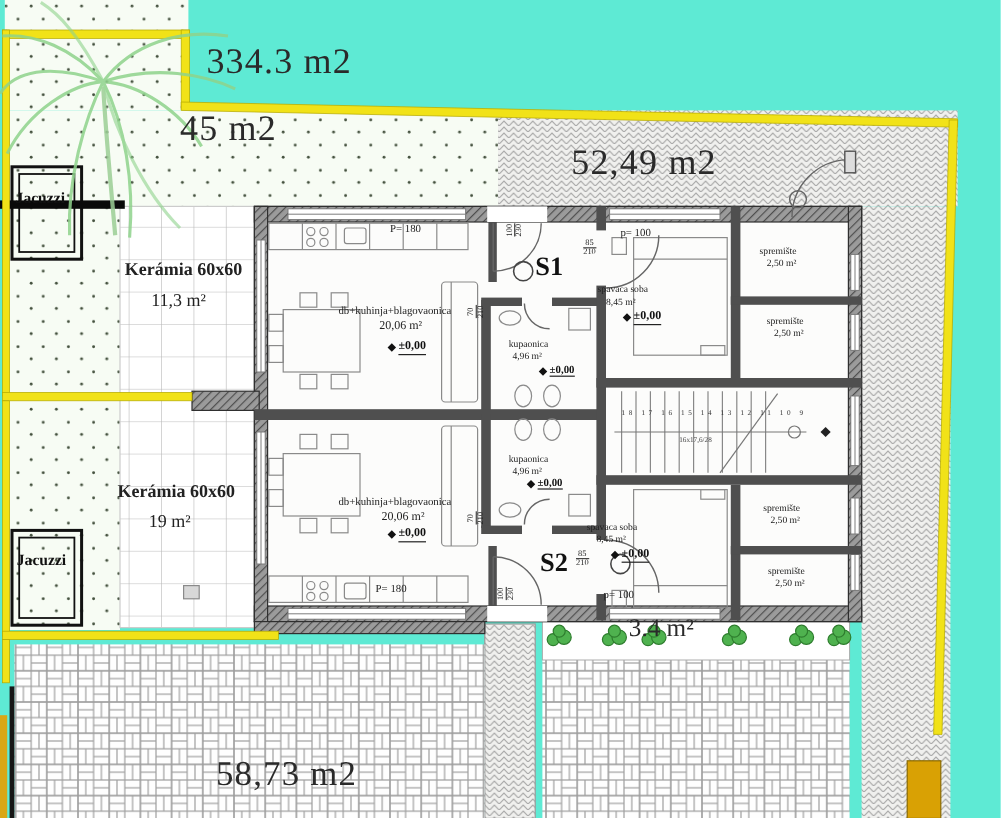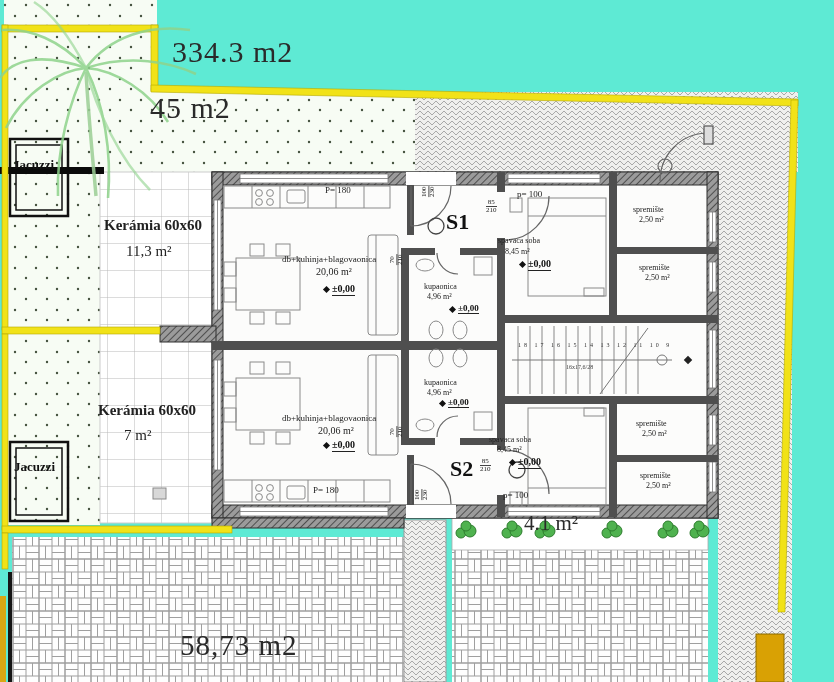--- a/index.html
+++ b/index.html
@@ -321,27 +321,28 @@
     <path d="M86 68 C96 110 120 160 150 190" opacity="0.7"></path>
     <path d="M86 68 C66 30 50 12 34 2" opacity="0.7"></path>
   </g>
 
   <circle cx="436" cy="226" r="8" fill="none" stroke="#444444" stroke-width="1.3"></circle>
   <circle cx="517" cy="470" r="8" fill="none" stroke="#444444" stroke-width="1.3"></circle>
 </svg>
 
 <div class="lbl big" style="left:172px;top:36px;">334.3 m2</div>
 <div class="lbl big" style="left:150px;top:92px;">45 m2</div>
+<div class="lbl big" style="left:476px;top:120px;">52,49 m2</div>
 <div class="lbl big2" style="left:180px;top:630px;">58,73 m2</div>
-<div class="lbl green-a" style="left:524px;top:512px;">4.1 m²</div>
+<div class="lbl green-a" style="left:524px;top:512px;">3.4 m²</div>
 
 <div class="lbl kname" style="left:104px;top:218px;">Kerámia 60x60</div>
 <div class="lbl karea" style="left:126px;top:244px;">11,3 m²</div>
 <div class="lbl kname" style="left:98px;top:403px;">Kerámia 60x60</div>
-<div class="lbl karea" style="left:124px;top:428px;">7 m²</div>
+<div class="lbl karea" style="left:124px;top:428px;">19 m²</div>
 
 <div class="lbl jac" style="left:13px;top:158px;">Jacuzzi</div>
 <div class="lbl jac" style="left:14px;top:460px;">Jacuzzi</div>
 
 <div class="lbl uid" style="left:446px;top:210px;">S1</div>
 <div class="lbl uid" style="left:450px;top:457px;">S2</div>
 
 <div class="lbl stack" style="left:486px;top:199px;">
   <span>85</span>
       <span class="ovl">210</span>

